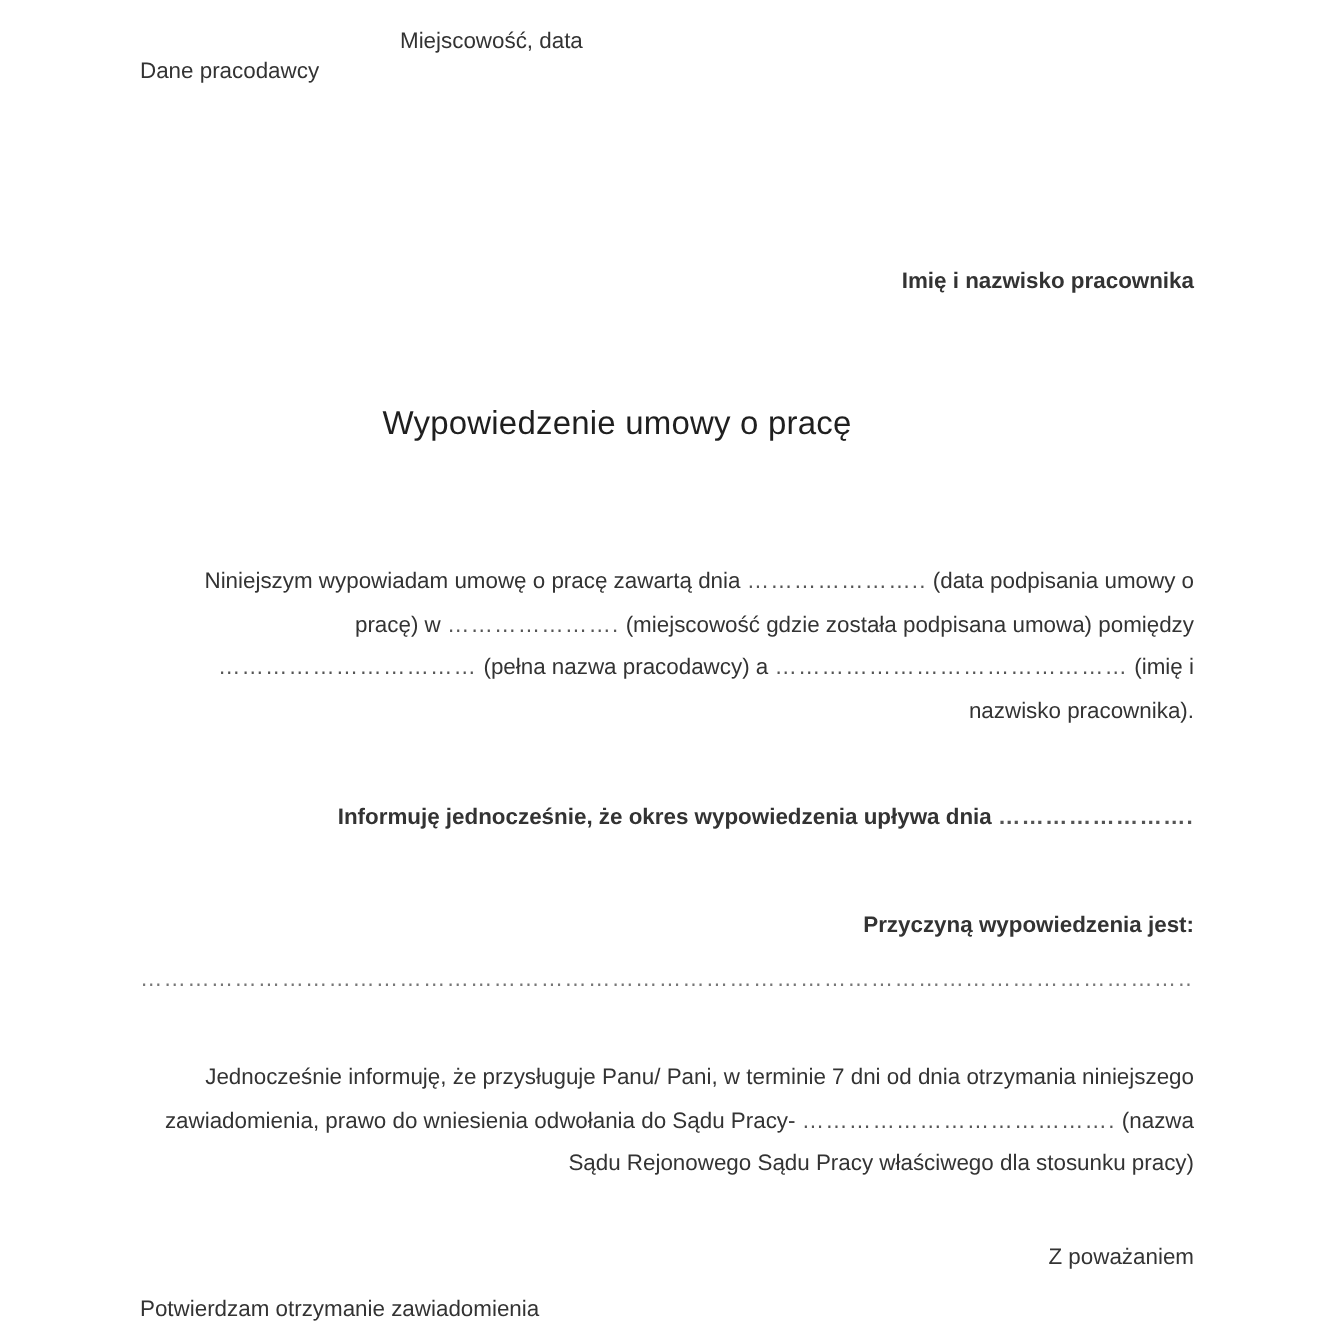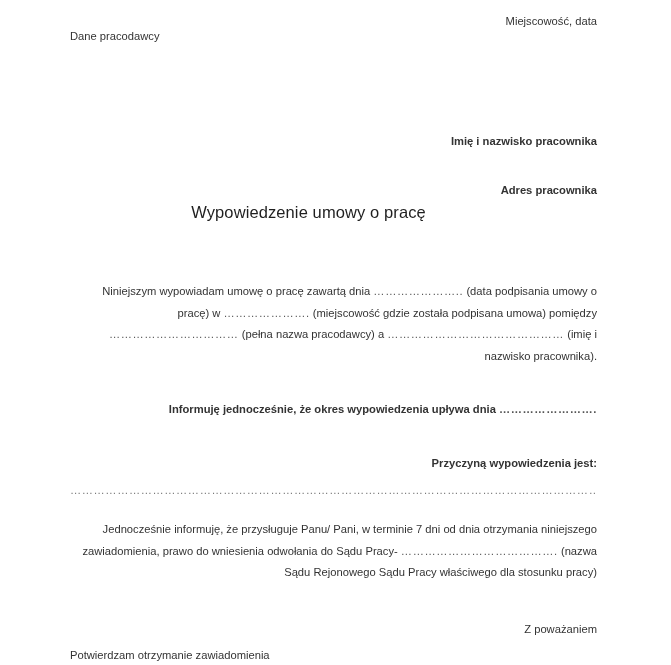--- a/index.html
+++ b/index.html
@@ -36,21 +36,20 @@
 
   #employer-data {
     left: 70px;
     top: 28px;
   }
 
   #place-date {
     left: 200px;
     top: 13px;
     width: 397px;
-    text-align: right;
   }
 
   #employee-block {
     left: 200px;
     top: 101px;
     width: 397px;
     text-align: right;
     font-weight: bold;
   }
   #employee-block .line { display: block; }
@@ -118,36 +117,35 @@
 <body>
 
 <div class="page">
 
   <div class="abs t" id="place-date">Miejscowość, data</div>
 
   <div class="abs t" id="employer-data">Dane pracodawcy</div>
 
   <div class="abs t" id="employee-block">
     <span class="line">Imię i nazwisko pracownika</span>
-    <span class="line">Adres pracownika</span>
   </div>
 
   <div class="abs" id="doc-title">Wypowiedzenie umowy o pracę</div>
 
   <div id="body-copy">
 
     <p class="para"><span>Niniejszym wypowiadam umowę o pracę zawartą dnia </span><span class="dots">…………………..</span><span> (data podpisania umowy o pracę) w </span><span class="dots">………………….</span><span> (miejscowość gdzie została podpisana umowa) pomiędzy </span><span class="dots">……………………………</span><span> (pełna nazwa pracodawcy) a </span><span class="dots">………………………………………</span><span> (imię i nazwisko pracownika).</span></p>
 
     <p class="para"><span>Informuję jednocześnie, że okres wypowiedzenia upływa dnia </span><span class="dots">…………………….</span></p>
 
     <p class="para"><span>Przyczyną wypowiedzenia jest:</span></p>
 
     <div class="dotted-rule">……………………………………………………………………………………………………………………………………………………………………………………</div>
 
-    <p class="para" style="margin-top:22px"><span>Jednocześnie informuję, że przysługuje Panu/ Pani, w terminie 7 dni od dnia otrzymania niniejszego zawiadomienia, prawo do wniesienia odwołania do Sądu Pracy- </span><span class="dots">………………………………….</span><span> (nazwa Sądu Rejonowego Sądu Pracy właściwego dla stosunku pracy)</span></p>
+    <p class="para" style="margin-top:32px"><span>Jednocześnie informuję, że przysługuje Panu/ Pani, w terminie 7 dni od dnia otrzymania niniejszego zawiadomienia, prawo do wniesienia odwołania do Sądu Pracy- </span><span class="dots">………………………………….</span><span> (nazwa Sądu Rejonowego Sądu Pracy właściwego dla stosunku pracy)</span></p>
 
   </div>
 
   <div class="abs t" id="closing-block">
     <span class="line">Z poważaniem</span>
     <span class="line">(podpis pracodawcy)</span>
   </div>
 
   <div class="abs t" id="ack-block">
     <span class="line">Potwierdzam otrzymanie zawiadomienia</span>

